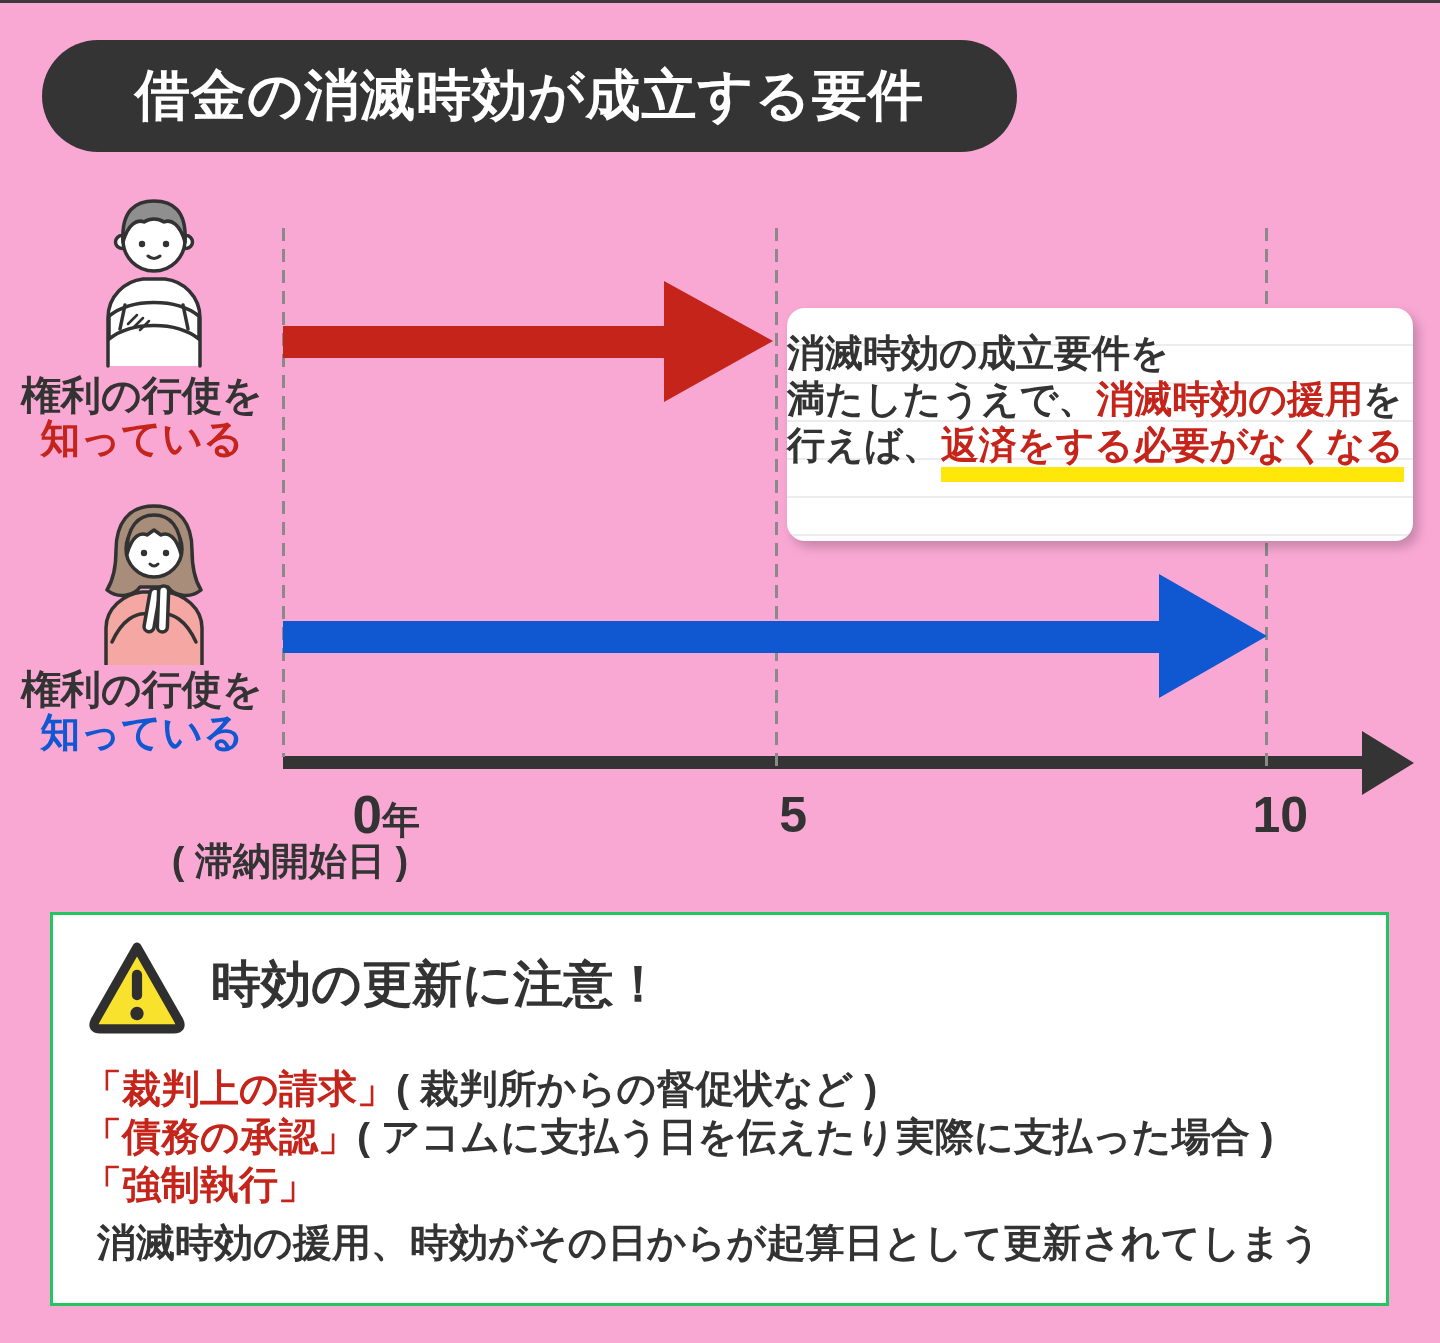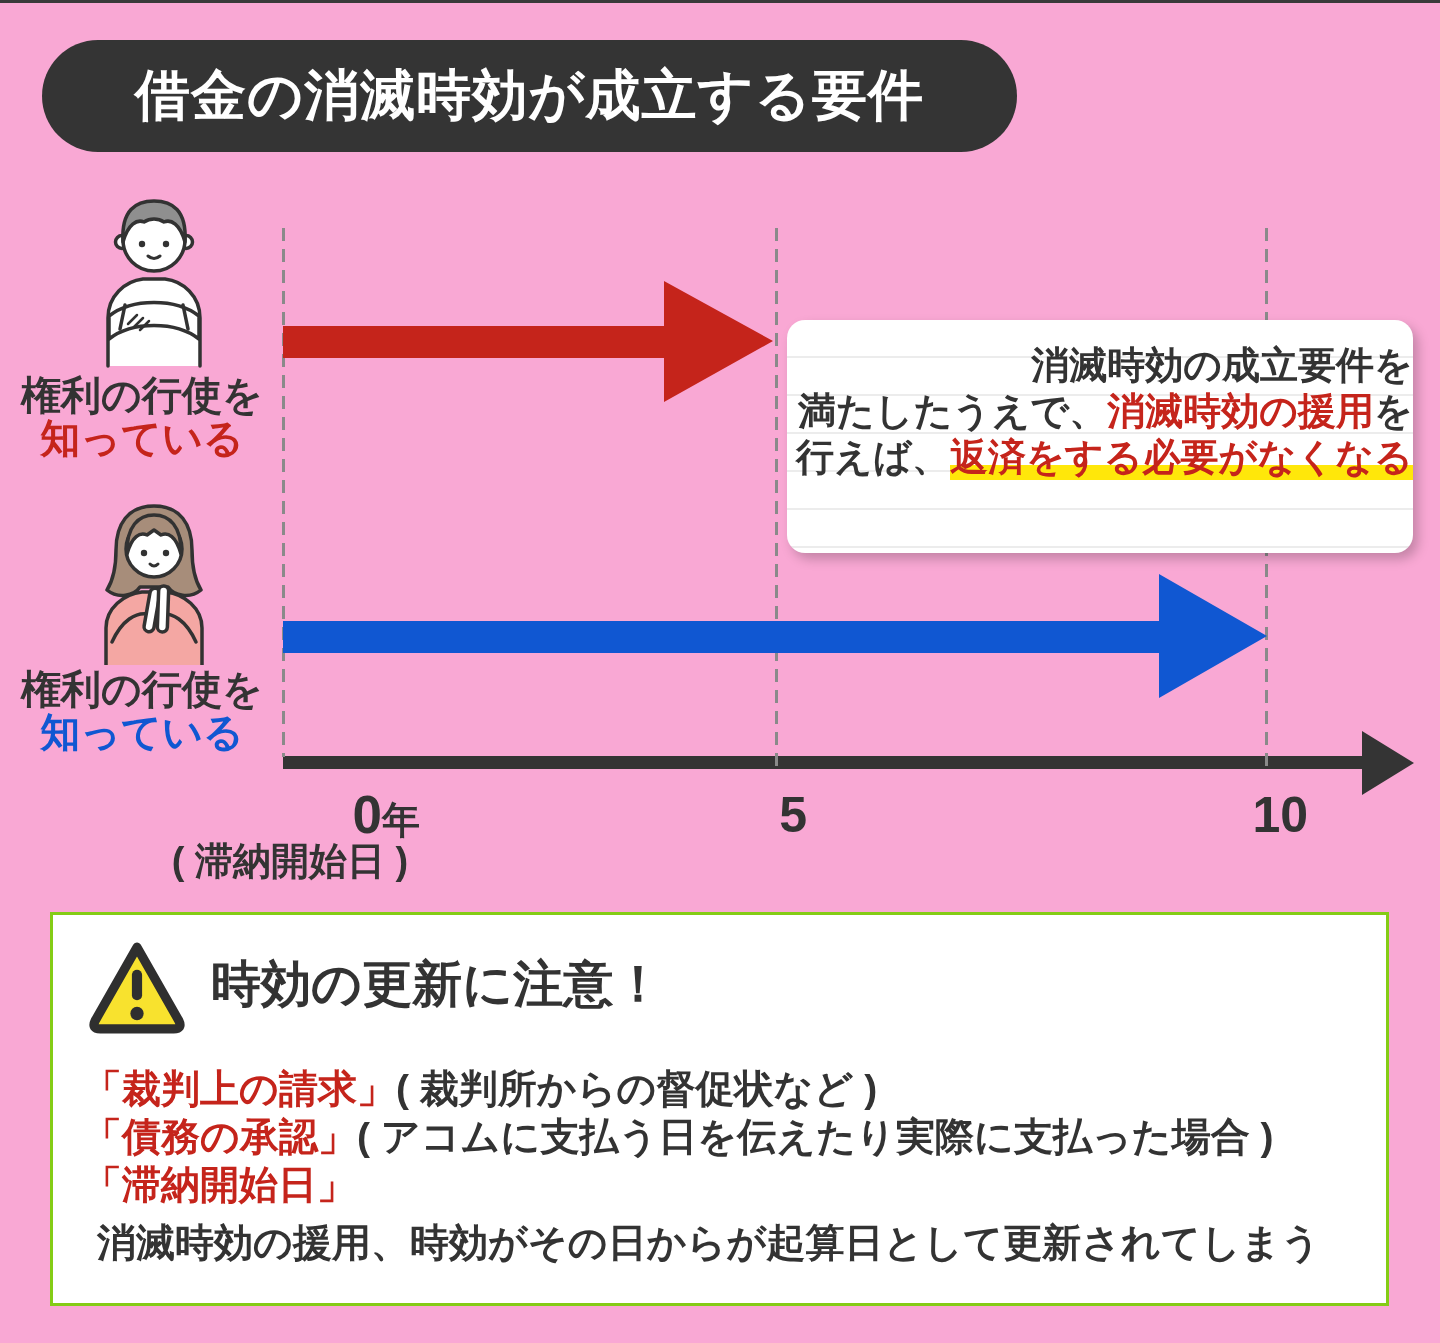--- a/index.html
+++ b/index.html
@@ -42,34 +42,34 @@
   
   .tick{text-align:right;color:#333;white-space:nowrap;margin-top:12px;}
   .tick-0{left:150px;top:772px;width:270px;}
   .tick-0 .t-num{font-size:53px;}
   .tick-0 .t-unit{font-size:38px;}
   .tick-note{left:135px;top:836px;width:310px;text-align:center;font-size:38px;white-space:nowrap;}
   .tick-5{left:745px;top:774px;width:62px;font-size:50px;}
   .tick-10{left:1224px;top:774px;width:84px;font-size:50px;}
   
   .callout{
-    left:787px;top:320px;width:626px;height:233px;border-radius:18px;z-index:5;
+    left:787px;top:308px;width:626px;height:233px;border-radius:18px;z-index:5;
     background-color:#fff;
     background-image:repeating-linear-gradient(to bottom,transparent 0 36px,#ececec 36px 38px);
     box-shadow:5px 6px 12px rgba(0,0,0,.22);
-    padding-top:22px;text-align:right;box-sizing:border-box;
+    padding-top:22px;text-align:left;box-sizing:border-box;
   }
   .co-line{font-size:38px;line-height:46px;color:#333;white-space:nowrap;}
   .hl{
     background-image:linear-gradient(var(--highlight-yellow,#ffe70a),var(--highlight-yellow,#ffe70a));
     background-size:100% 15px;background-repeat:no-repeat;background-position:0 101%;
-    padding-bottom:2px;
+    padding-bottom:16px;
   }
   
-  .warning{left:50px;top:912px;width:1339px;height:394px;border:3px solid #84cc16;background:#fff;box-sizing:border-box;}
+  .warning{left:50px;top:912px;width:1339px;height:394px;border:3px solid #22c55e;background:#fff;box-sizing:border-box;}
   .warn-tri{position:absolute;left:32px;top:22px;width:104px;height:102px;}
   .warn-title{position:absolute;left:158px;top:36px;font-size:50px;color:#333;white-space:nowrap;}
   .warn-body{position:absolute;left:30px;top:150px;width:1280px;}
   .warn-line{font-size:39px;line-height:48px;white-space:nowrap;}
   .warn-line .desc{color:#333;}
   .warn-footer{margin-top:10px;padding-left:14px;font-size:39px;line-height:48px;color:#333;white-space:nowrap;}
 </style>
 </head>
 <body>
 
@@ -162,18 +162,18 @@
     </svg>
     <div class="warn-title">時効の更新に注意！</div>
     <div class="warn-body">
       <div class="warn-line">
         <span class="txt-red">「裁判上の請求」</span><span class="desc">( 裁判所からの督促状など )</span>
       </div>
       <div class="warn-line">
         <span class="txt-red">「債務の承認」</span><span class="desc">( アコムに支払う日を伝えたり実際に支払った場合 )</span>
       </div>
       <div class="warn-line">
-        <span class="txt-red">「滞納開始日」</span><span class="desc"></span>
+        <span class="txt-red">「強制執行」</span><span class="desc"></span>
       </div>
       <div class="warn-footer">消滅時効の援用、時効がその日からが起算日として更新されてしまう</div>
     </div>
   </div>
 </div>
 
 </body></html>

